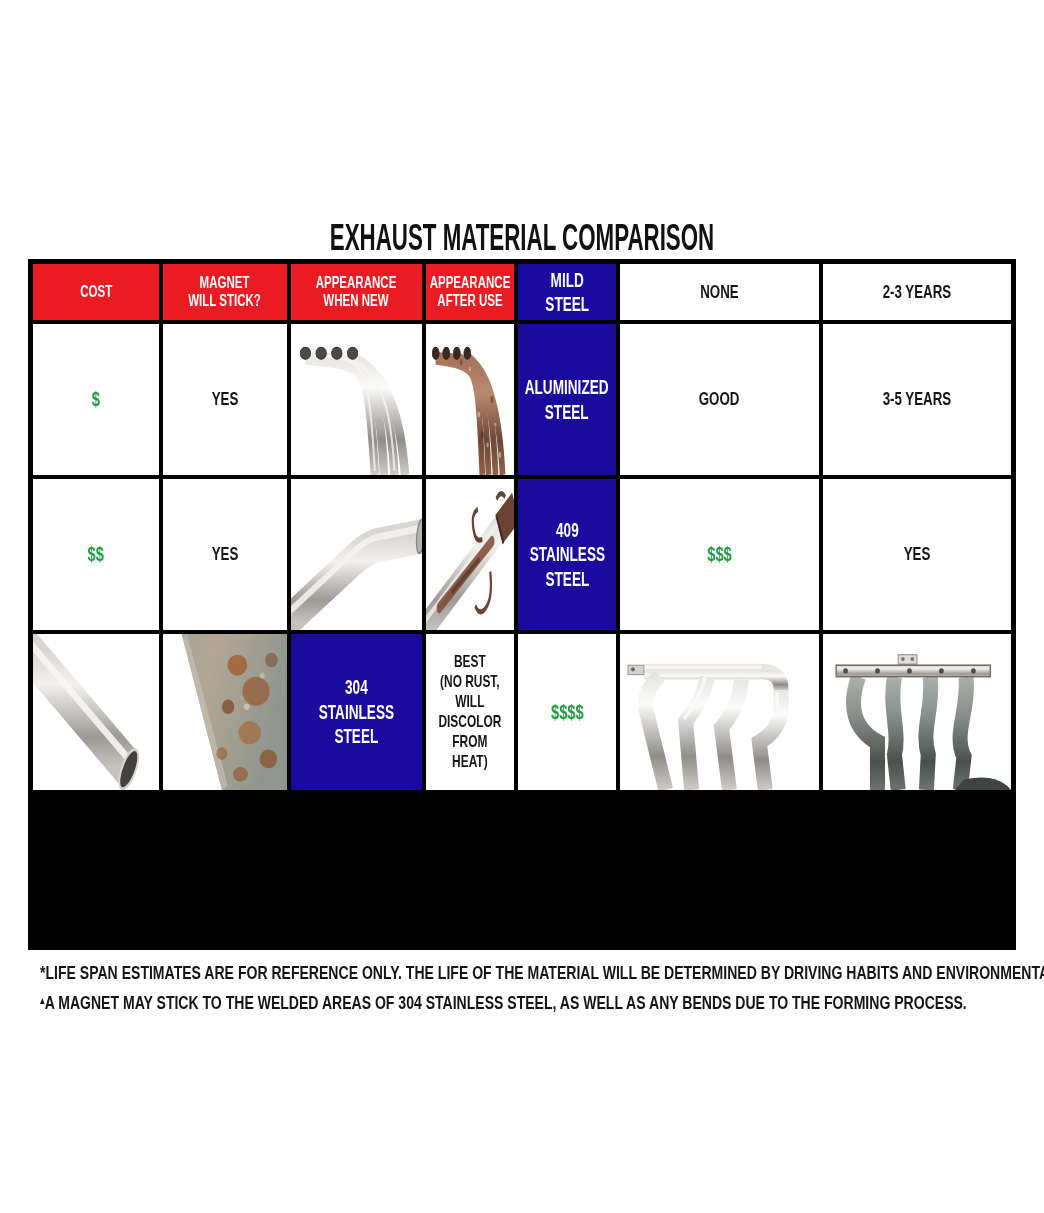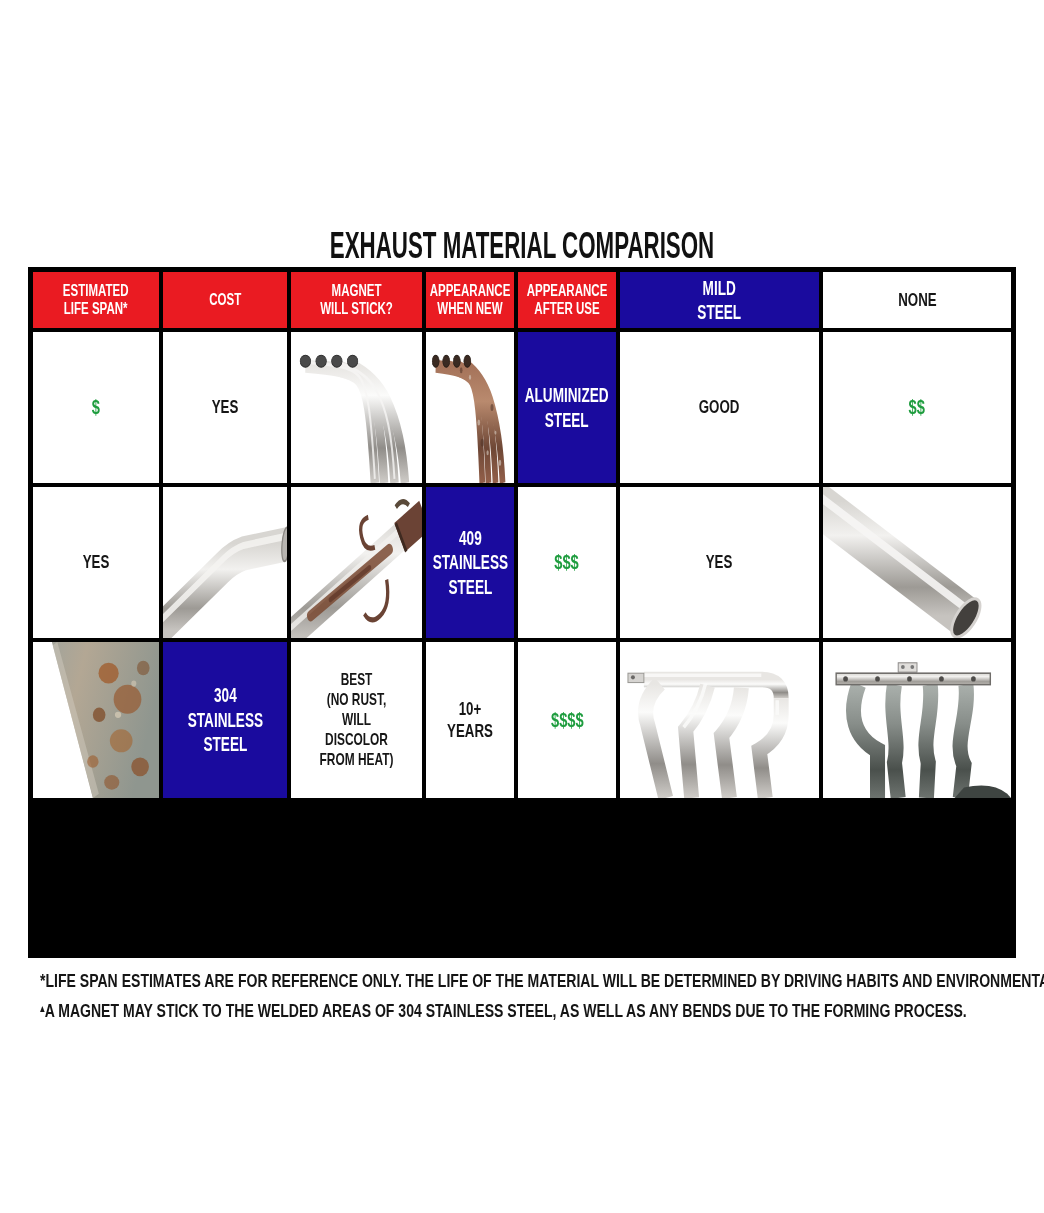--- a/index.html
+++ b/index.html
@@ -3,21 +3,21 @@
 <meta charset="utf-8">
 <style>
   html,body{margin:0;padding:0;}
   body{
     width:1044px;height:1213px;background:#ffffff;
     font-family:"Liberation Sans","DejaVu Sans",sans-serif;
     -webkit-font-smoothing:antialiased;
   }
   .page{padding-top:220px;}
   h1.title{
-    margin:8px 28px 3px 28px;width:988px;text-align:center;
+    margin:0 28px 3px 28px;width:988px;text-align:center;
     font-size:36px;line-height:36px;font-weight:bold;color:#111;
     letter-spacing:0;
   }
   .cond{
     display:inline-block;white-space:pre-line;
     transform:scaleX(0.70);transform-origin:50% 50%;
   }
   h1 .cond{transform:scaleX(0.62);}
   .comp-table{
     margin:0 28px;background:#000;border:5px solid #000;
@@ -86,24 +86,20 @@
   </defs>
 </svg>
 
 <div class="page">
 
   <h1 class="title"><span class="cond">EXHAUST MATERIAL COMPARISON</span></h1>
 
   <div class="comp-table">
 
     <div class="cell hcell">
-        <span class="cond">ESTIMATED
-LIFE SPAN*</span>
-      </div>
-    <div class="cell hcell">
         <span class="cond">COST</span>
       </div>
     <div class="cell hcell">
         <span class="cond">MAGNET
 WILL STICK?</span>
       </div>
     <div class="cell hcell">
         <span class="cond">APPEARANCE
 WHEN NEW</span>
       </div>
@@ -111,20 +107,23 @@
         <span class="cond">APPEARANCE
 AFTER USE</span>
       </div>
 
     <div class="cell mcell">
         <span class="cond">MILD
 STEEL</span>
       </div>
     <div class="cell tcell">
         <span class="cond">NONE</span>
+      </div>
+    <div class="cell tcell">
+        <span class="cond">2-3 YEARS</span>
       </div>
     <div class="cell tcell cost">
         <span class="cond">$</span>
       </div>
     <div class="cell tcell">
         <span class="cond"><span>YES</span><sup class="mk"></sup></span>
       </div>
     <div class="cell icell" aria-label="new mild steel headers, bright polished tubes">
       <svg viewBox="0 0 200 150" preserveAspectRatio="none">
         <g fill="none" stroke="url(#gSteel)" stroke-width="13">
@@ -173,20 +172,23 @@
         </g>
       </svg>
     </div>
 
     <div class="cell mcell">
         <span class="cond">ALUMINIZED
 STEEL</span>
       </div>
     <div class="cell tcell">
         <span class="cond">GOOD</span>
+      </div>
+    <div class="cell tcell">
+        <span class="cond">3-5 YEARS</span>
       </div>
     <div class="cell tcell cost">
         <span class="cond">$$</span>
       </div>
     <div class="cell tcell">
         <span class="cond"><span>YES</span><sup class="mk"></sup></span>
       </div>
     <div class="cell icell" aria-label="new aluminized steel pipe, silver bend">
       <svg viewBox="0 0 200 150" preserveAspectRatio="none">
         <path d="M-6 142 L96 80 Q112 70 130 66 L206 56" fill="none" stroke="url(#gAlum)" stroke-width="34"></path>
@@ -249,23 +251,20 @@
         <span class="cond">304
 STAINLESS
 STEEL</span>
       </div>
     <div class="cell tcell small">
         <span class="cond">BEST
 (NO RUST,
 WILL DISCOLOR
 FROM HEAT)</span>
       </div>
-    <div class="cell tcell">
-        <span class="cond">10+ YEARS</span>
-      </div>
     <div class="cell tcell cost">
         <span class="cond">$$$$</span>
       </div>
     <div class="cell icell" aria-label="new 304 stainless steel headers, bright tubes">
       <svg viewBox="0 0 200 150" preserveAspectRatio="none">
         <g fill="none" stroke="url(#gSteel)" stroke-width="15">
           <path d="M24 36 H142 Q162 36 162 54"></path>
           <path d="M40 40 Q20 58 28 80 L46 150"></path>
           <path d="M88 42 Q82 66 66 84 L72 150"></path>
           <path d="M122 44 Q120 70 102 90 L110 150"></path>

